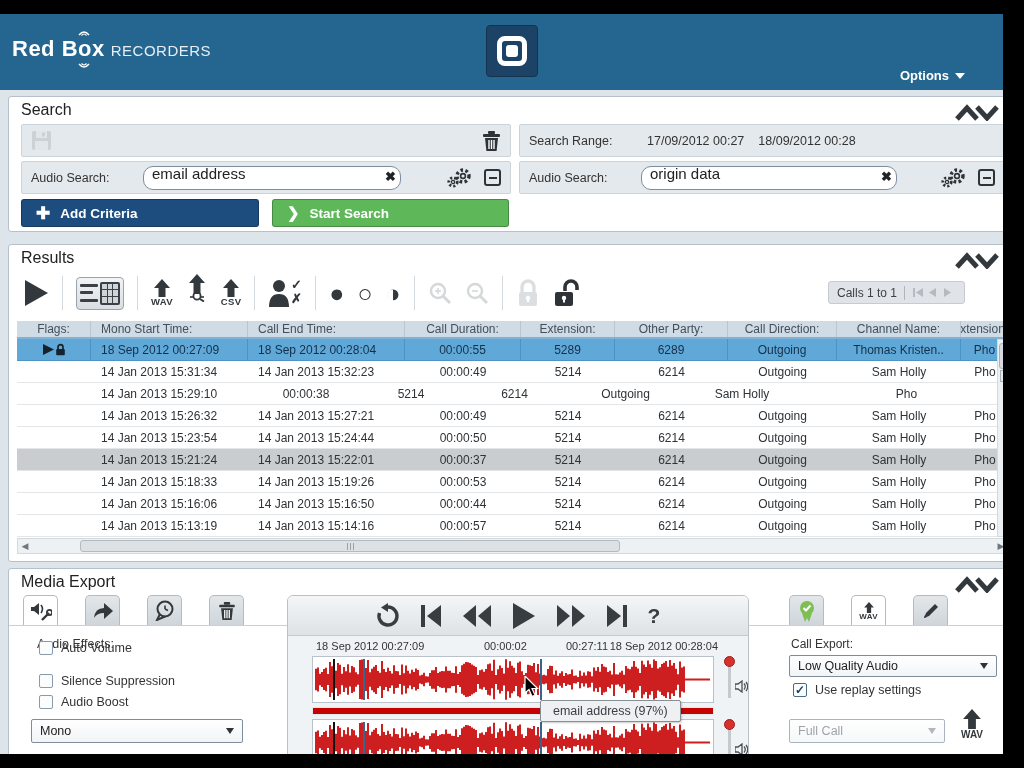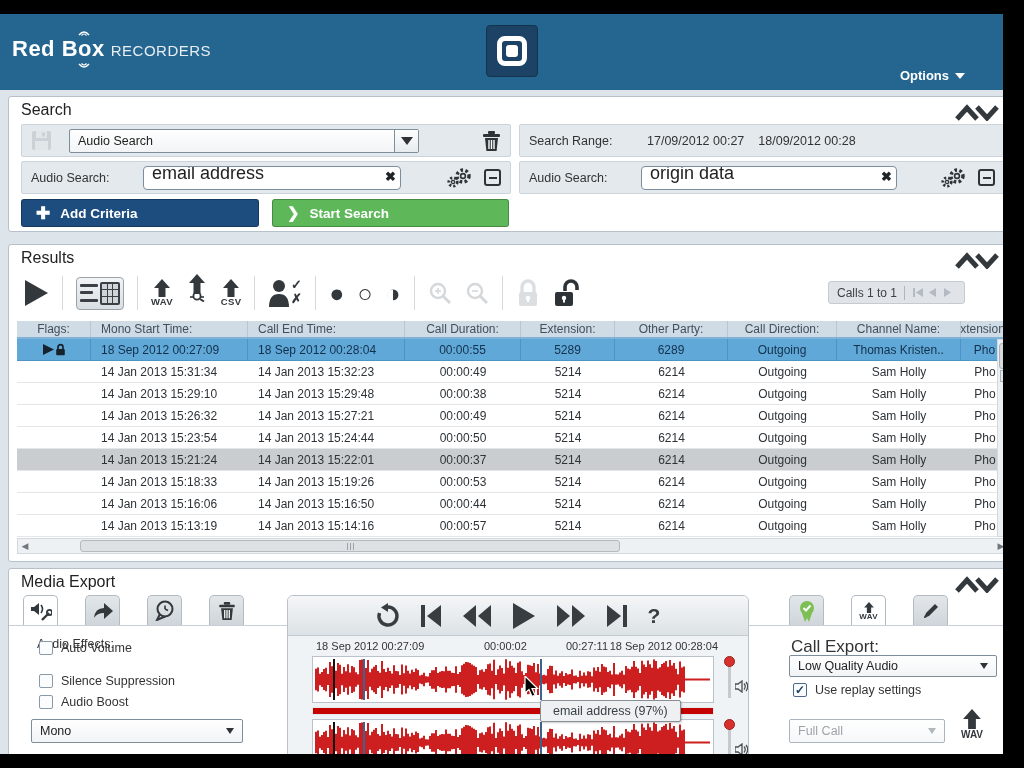--- a/index.html
+++ b/index.html
@@ -28,21 +28,21 @@
 
   
   #searchPanel{top:82px;height:136px}
   .sbar{position:absolute;height:33px;background:#e4e9ed;border:1px solid #ccd4db;border-radius:2px;display:flex;align-items:center;padding:0 9px}
   .lbl{font-size:12.5px;color:#333}
   .selectbox{height:24px;background:linear-gradient(#ffffff,#f2f4f6);border:1px solid #7d8d9c;border-radius:2px;display:flex;align-items:center;position:relative;font-size:12.5px;color:#222;cursor:pointer}
   .selectbox .stext{padding-left:8px;flex:1;white-space:nowrap;overflow:hidden}
   .selectbox .sbtn{width:24px;height:100%;border-left:1px solid #7d8d9c;display:flex;align-items:center;justify-content:center;background:linear-gradient(#fdfdfd,#e7ebee)}
   .tri-dn{width:0;height:0;border-left:6px solid transparent;border-right:6px solid transparent;border-top:8px solid #2e3338}
   .tri-dn.sm{border-left-width:4px;border-right-width:4px;border-top-width:6px}
-  .txt-input{height:24px;border:1px solid #7d8d9c;border-radius:4px;font-size:18px;color:#222;padding:0 24px 8px 8px;font-family:"Liberation Sans",sans-serif;width:100%}
+  .txt-input{height:24px;border:1px solid #7d8d9c;border-radius:10px;font-size:15px;color:#222;padding:0 24px 8px 8px;font-family:"Liberation Sans",sans-serif;width:100%}
   .inp-wrap{position:relative}
   .clear-x{position:absolute;right:5px;top:4px;font-size:13px;color:#1e2327;cursor:pointer;font-weight:bold}
   .minus-box{width:17px;height:17px;border:2px solid #2e3338;border-radius:3px;display:flex;align-items:center;justify-content:center;cursor:pointer}
   .minus-box span{display:block;width:8px;height:2px;background:#2e3338}
   .btn{position:absolute;height:28px;border-radius:3px;display:flex;align-items:center;padding-left:14px;gap:10px;font-size:13.5px;font-weight:bold;color:#fff;cursor:pointer;border:1px solid rgba(0,0,0,.25)}
   #btnAdd{left:12px;top:102px;width:238px;background:#1d4d7f}
   #btnStart{left:263px;top:102px;width:237px;background:#5eb85a}
   .plus-ic{font-size:17px;font-weight:bold;line-height:1}
   .chev-r{font-size:15px;font-weight:bold}
 
@@ -100,21 +100,21 @@
   .timeline span{position:absolute;white-space:nowrap}
   .waveband{position:absolute;left:24px;width:402px;height:47px;background:#fff;border:1px solid #b9c2ca}
   .wmark{position:absolute;top:2px;bottom:2px;width:2px}
   .volband{position:absolute;left:436px;width:24px;height:47px}
   .voltrack{position:absolute;left:4px;top:4px;width:3px;height:38px;background:#c4cacf}
   .volknob{position:absolute;left:0px;top:0px;width:11px;height:11px;border-radius:50%;background:#d8302c;border:1px solid #9c1f1c}
   .speaker{position:absolute;left:11px;top:24px}
   .segbar{position:absolute;left:24px;top:111px;width:402px;height:8px;background:#c40202;border:1px solid #e6e9eb}
   .tooltip{position:absolute;left:252px;top:104px;height:22px;background:#eef0f2;border:1px solid #878e95;border-radius:2px;font-size:12.5px;color:#3b4races146;color:#3b4146;display:flex;align-items:center;padding:0 12px;box-shadow:1px 1px 2px rgba(0,0,0,.2);z-index:5;white-space:nowrap}
 
-  .ce-label{position:absolute;left:782px;top:68px;font-size:17px;color:#333}
+  .ce-label{position:absolute;left:782px;top:68px;font-size:12px;color:#333}
   .ce-select{position:absolute;left:780px;top:86px;width:208px}
   .ce-chk{left:784px;top:114px}
   .fc-select{position:absolute;left:780px;top:150px;width:156px;opacity:.65}
   .fc-select .stext{color:#6b7379}
   .wavbtn{position:absolute;left:952px;top:140px;display:flex;flex-direction:column;align-items:center;color:#33383d;cursor:pointer}
   .wavbtn .tl{font-size:10px;font-weight:bold}
   .mono-select{position:absolute;left:22px;top:150px;width:212px}
 
   .blackbar{position:absolute;left:0;width:1024px;height:14px;background:#000;z-index:50}
   .cursor{position:absolute;z-index:60}
@@ -154,26 +154,20 @@
           <path d="M2 15 L12 4 L22 15 M22 3 L32 14 L42 3" stroke="#33383d" stroke-width="5" fill="none"></path>
         </svg>
 
       <div class="sbar" style="left:12px;top:27px;width:490px">
         <svg width="21" height="21" viewBox="0 0 21 21" style="opacity:.45">
             <rect x="1" y="1" width="19" height="19" rx="2" fill="#aeb6bd"></rect>
             <rect x="5" y="1" width="11" height="7" fill="#dfe3e6"></rect>
             <rect x="11" y="2.5" width="3" height="4" fill="#aeb6bd"></rect>
             <rect x="4" y="11" width="13" height="9" fill="#dfe3e6"></rect>
           </svg>
-        <div class="selectbox" style="width:350px;margin-left:17px">
-          <span class="stext">Audio Search</span>
-          <span class="sbtn">
-              <span class="tri-dn"></span>
-            </span>
-        </div>
         <div style="flex:1"></div>
         <svg width="19" height="22" viewBox="0 0 19 22">
             <rect x="1" y="4" width="17" height="3" rx="1" fill="#2e3338"></rect>
             <rect x="6" y="1" width="7" height="3" rx="1" fill="#2e3338"></rect>
             <path d="M3 8 h13 l-1.4 13 h-10.2 z" fill="#2e3338"></path>
             <line x1="7" y1="10" x2="7" y2="19" stroke="#fff" stroke-width="1.4"></line>
             <line x1="9.5" y1="10" x2="9.5" y2="19" stroke="#fff" stroke-width="1.4"></line>
             <line x1="12" y1="10" x2="12" y2="19" stroke="#fff" stroke-width="1.4"></line>
           </svg>
       </div>
@@ -377,21 +371,20 @@
               <div class="cell c6">Outgoing</div>
               <div class="cell c7">Sam Holly</div>
               <div class="cell c8">Pho</div>
             </div>
             <div class="trow">
               <div class="cell c0 flags">
                 <span></span>
                 <span></span>
               </div>
               <div class="cell c1">14 Jan 2013 15:29:10</div>
-              <div class="cell c2">14 Jan 2013 15:29:48</div>
               <div class="cell c3">00:00:38</div>
               <div class="cell c4">5214</div>
               <div class="cell c5">6214</div>
               <div class="cell c6">Outgoing</div>
               <div class="cell c7">Sam Holly</div>
               <div class="cell c8">Pho</div>
             </div>
             <div class="trow">
               <div class="cell c0 flags">
                 <span></span>

